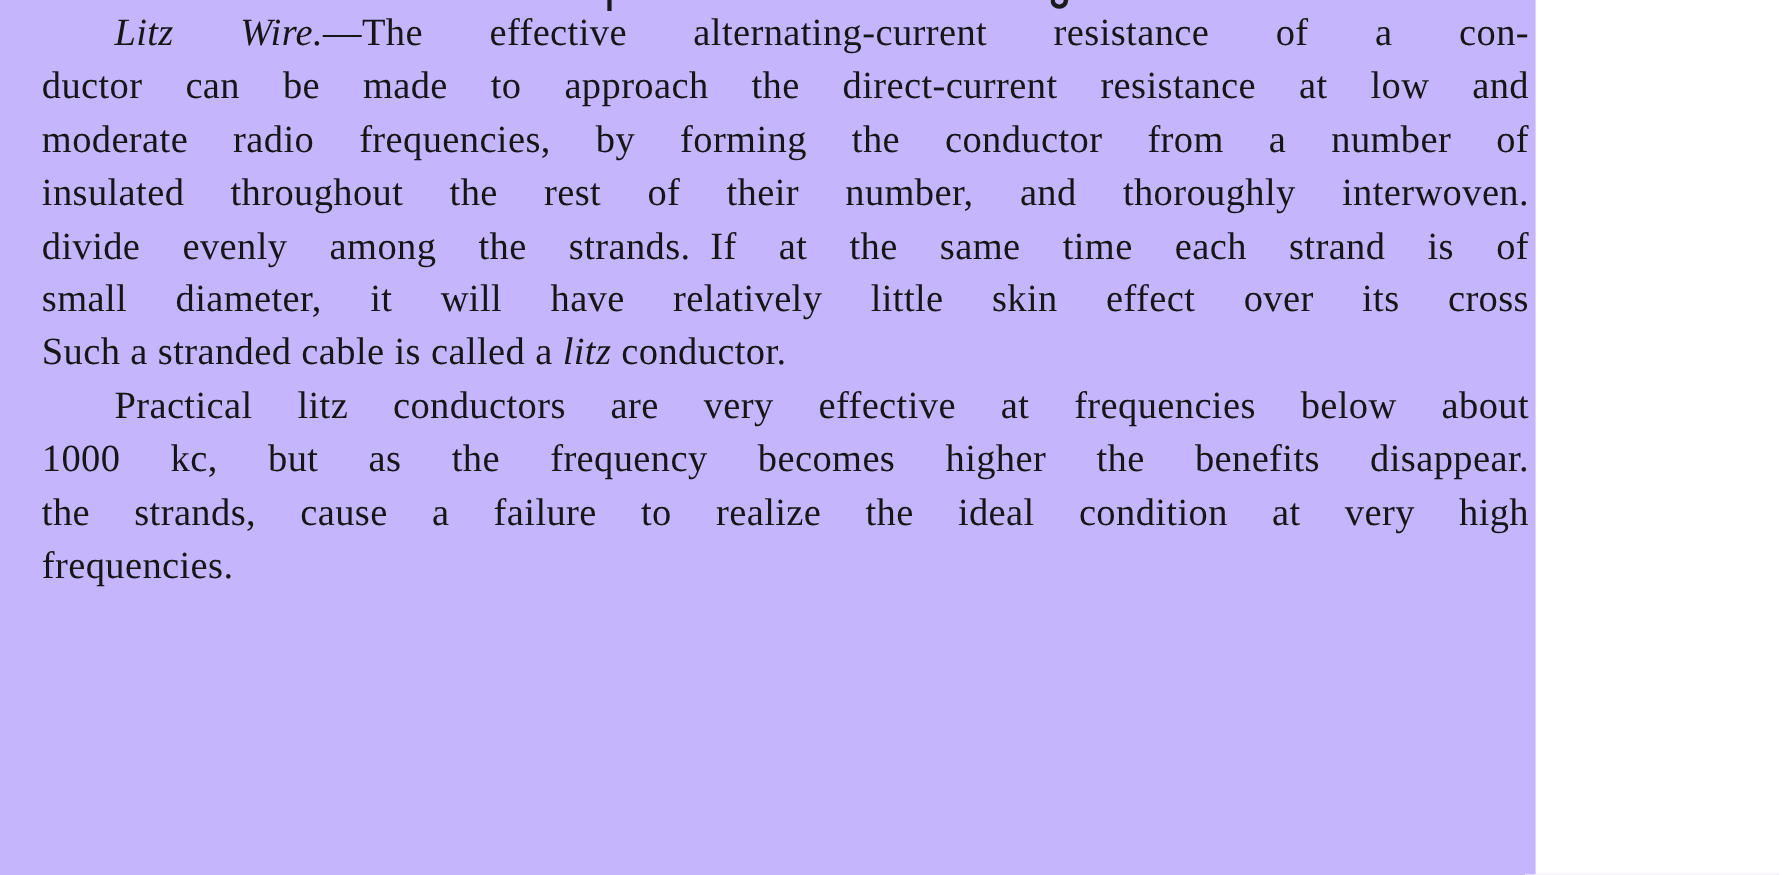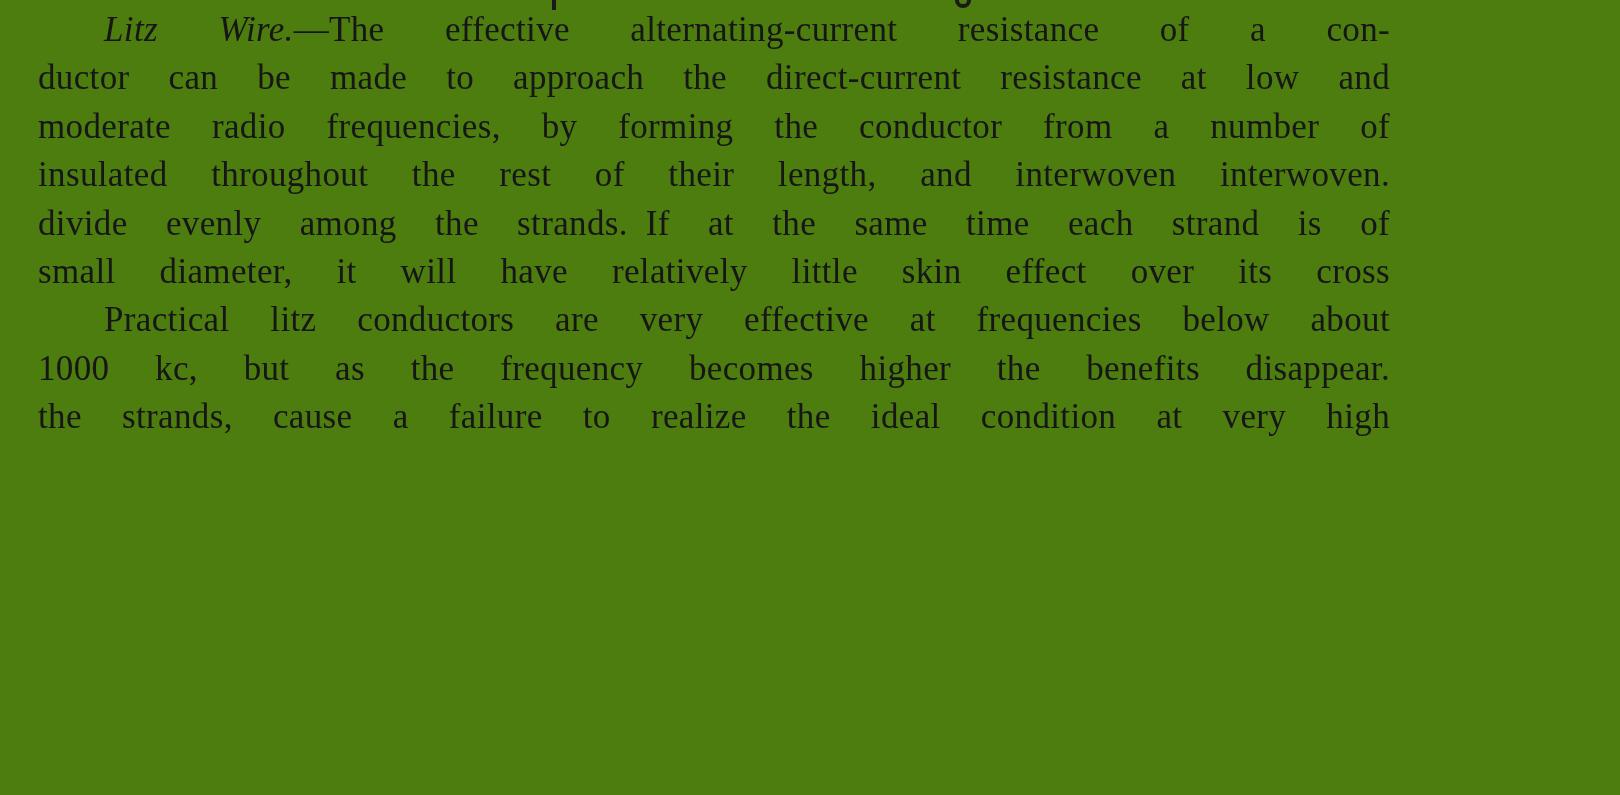--- a/index.html
+++ b/index.html
@@ -2,23 +2,23 @@
 <html><head>
 <meta charset="utf-8">
 <style>
   html, body {
     margin: 0;
     padding: 0;
     background: #ffffff;
   }
   .page {
     position: relative;
-    width: 1620px;
+    width: 1396px;
     height: 795px;
-    background: #4d7c0f;
+    background: #c4b5fd;
     overflow: hidden;
     font-family: "Liberation Serif", "DejaVu Serif", serif;
     color: #161616;
   }
   .textblock {
     position: absolute;
     left: 38px;
     top: 6px;
     width: 1352px;
     font-size: 35px;
@@ -70,24 +70,26 @@
   </div>
   <div class="frag-clip" style="left:955px; width:20px; height:9px;">
     <div class="frag-g-loop"></div>
   </div>
 
   <div class="textblock" id="textblock">
       <div class="para">
         <div class="line indent"><span class="italic">Litz Wire.</span><span class="">—The effective alternating-current resistance of a con-</span></div>
         <div class="line"><span class="">ductor can be made to approach the direct-current resistance at low and</span></div>
         <div class="line"><span class="">moderate radio frequencies, by forming the conductor from a number of</span></div>
-        <div class="line"><span class="">insulated throughout the rest of their length, and interwoven interwoven.</span></div>
+        <div class="line"><span class="">insulated throughout the rest of their number, and thoroughly interwoven.</span></div>
         <div class="line"><span class="">divide evenly among the strands. If at the same time each strand is of</span></div>
         <div class="line"><span class="">small diameter, it will have relatively little skin effect over its cross</span></div>
+        <div class="line no-just"><span class="">Such a stranded cable is called a </span><span class="italic">litz</span><span class=""> conductor.</span></div>
       </div>
       <div class="para">
         <div class="line indent"><span class="">Practical litz conductors are very effective at frequencies below about</span></div>
         <div class="line"><span class="">1000 kc, but as the frequency becomes higher the benefits disappear.</span></div>
         <div class="line"><span class="">the strands, cause a failure to realize the ideal condition at very high</span></div>
+        <div class="line no-just"><span class="">frequencies.</span></div>
       </div>
     </div>
 
 </div>
 
 </body></html>

